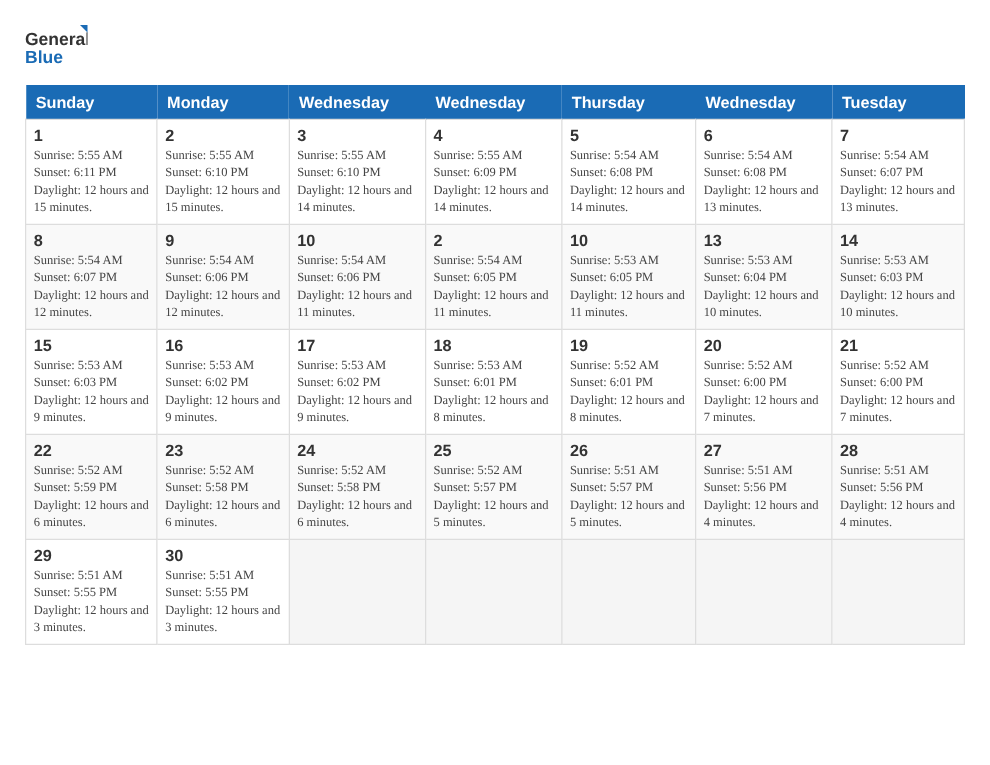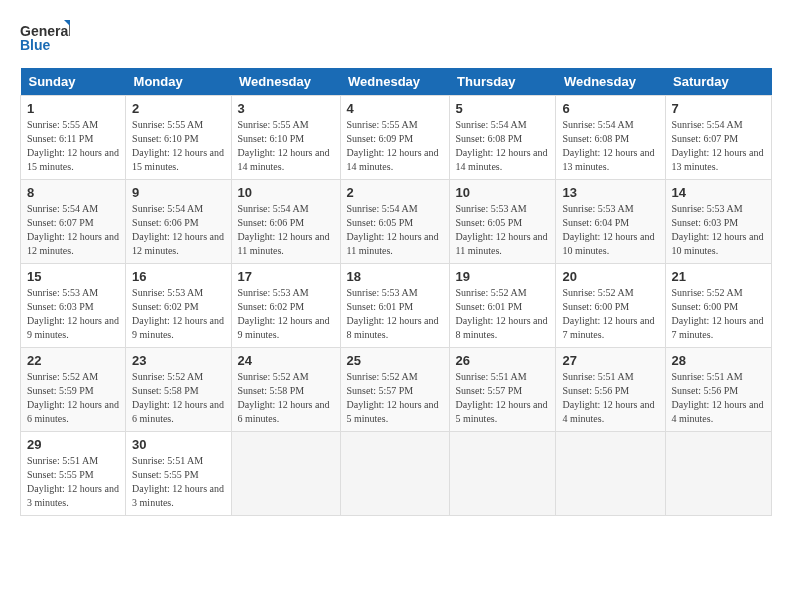--- a/index.html
+++ b/index.html
@@ -94,21 +94,21 @@
 
 <table>
   <thead>
     <tr>
     <th>Sunday</th>
         <th>Monday</th>
         <th>Wednesday</th>
         <th>Wednesday</th>
         <th>Thursday</th>
         <th>Wednesday</th>
-        <th>Saturday</th>
+        <th>Tuesday</th>
       </tr>
   </thead>
   <tbody id="calendar-body">
   <tr>
         <td>
         <span class="day-num">1</span>
         <span class="day-info">Sunrise: 5:55 AM<br>Sunset: 6:11 PM<br>Daylight: 12 hours and 15 minutes.</span>
       </td>
         <td>
         <span class="day-num">2</span>

